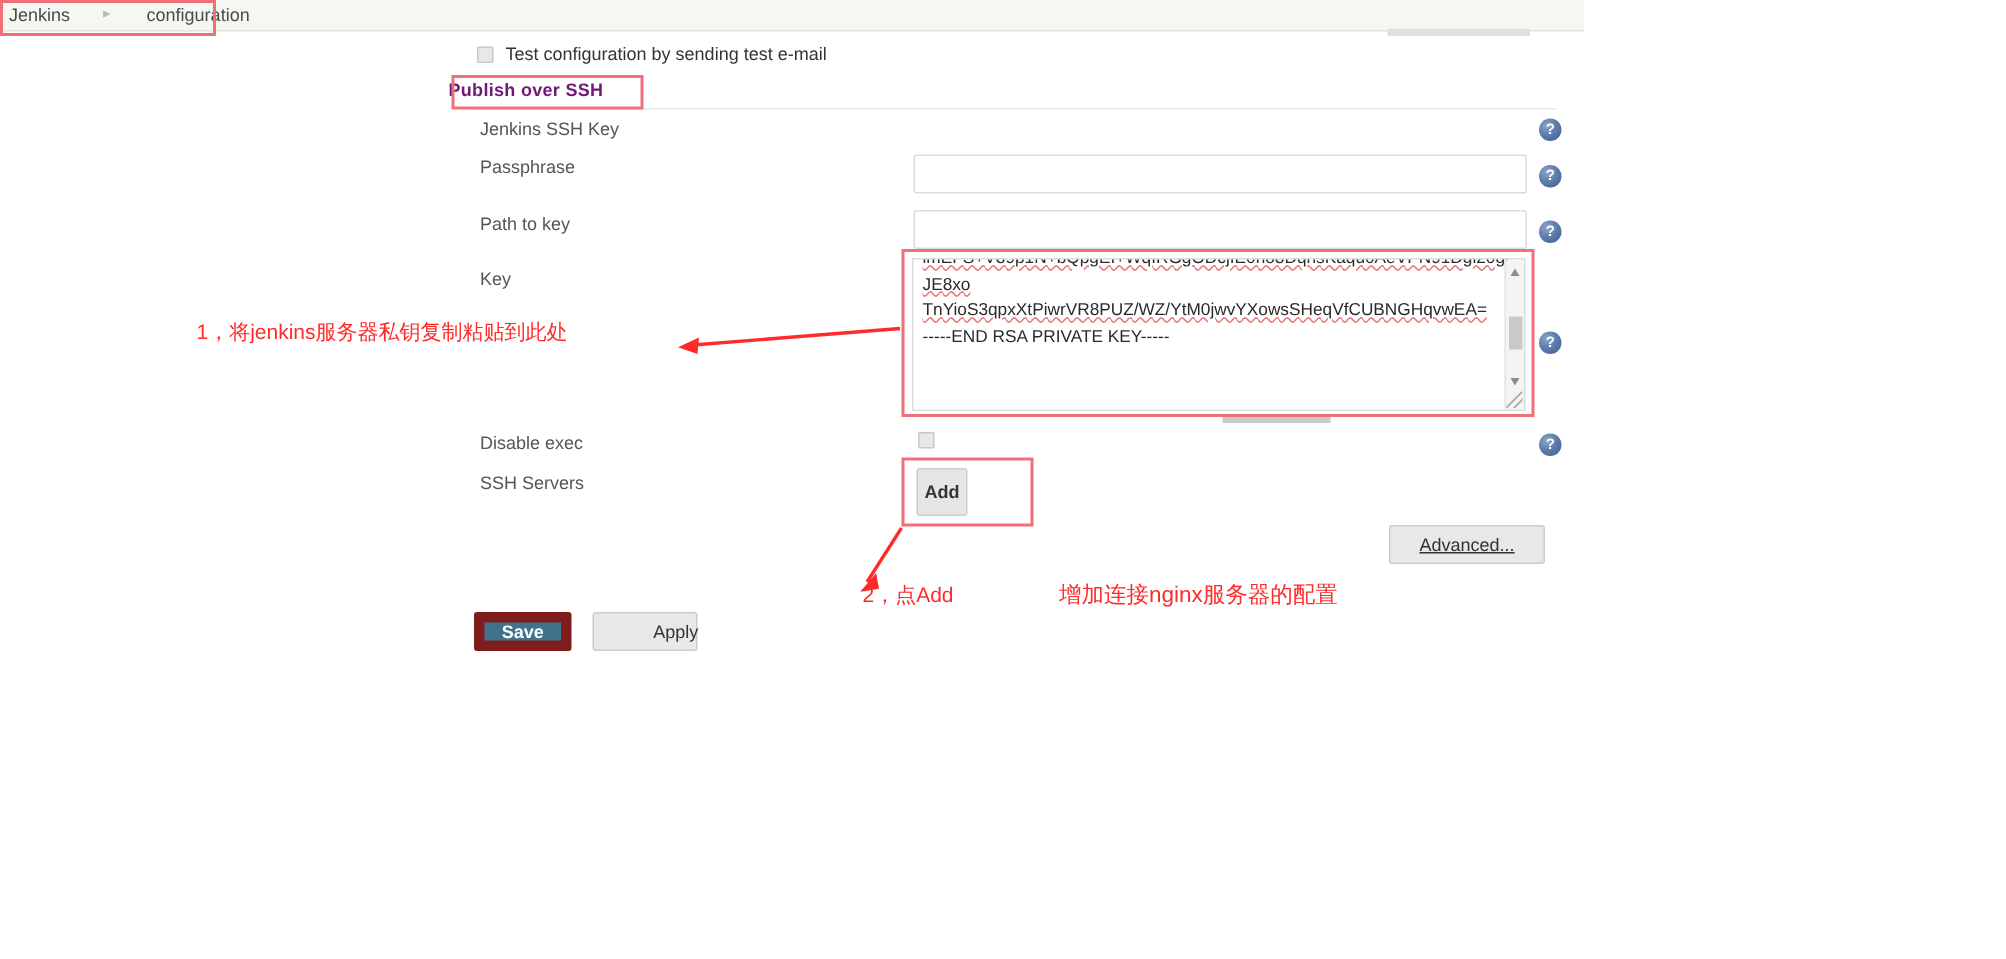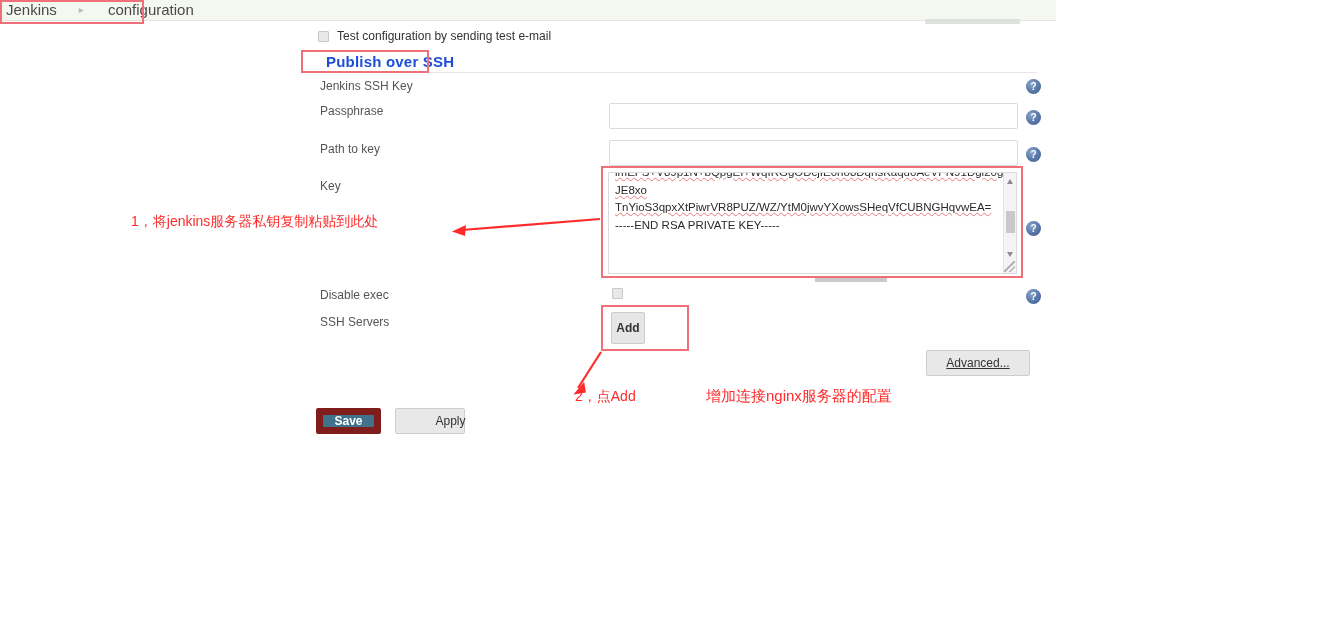--- a/index.html
+++ b/index.html
@@ -18,21 +18,21 @@
 
   
   .breadcrumb-bar {
     position: absolute; left: 0; top: 0;
     width: 1056px; height: 21px;
     background: #f5f8f0;
     border-bottom: 1px solid #e3e5df;
     display: flex; align-items: center;
   }
   .crumb {
-    font-size: 15px; color: #4a4a4a;
+    font-size: 12px; color: #4a4a4a;
     padding: 0 6px 0 6px;
     line-height: 20px;
     white-space: nowrap;
   }
   .crumb-sep {
     font-size: 10px; color: #b9bdb3;
     padding: 0 18px 0 16px;
     line-height: 20px;
   }
   .crumb-ghost-btn {
@@ -52,22 +52,22 @@
   .chk {
     width: 11px; height: 11px;
     background: #e8e8e8;
     border: 1px solid #c8c8c8;
     border-radius: 1px;
     display: inline-block;
   }
   .checkrow .lbl { font-size: 12px; color: #333; }
 
   .section-title {
-    position: absolute; left: 326px; top: 53px;
-    font-size: 15px; font-weight: bold; color: #1d4ed8;
+    position: absolute; left: 299px; top: 53px;
+    font-size: 12px; font-weight: bold; color: #701a75;
     letter-spacing: .2px;
   }
   .section-rule {
     position: absolute; left: 315px; top: 72px;
     width: 722px; height: 1px; background: #e6e6e6;
   }
 
   .flabel {
     position: absolute;
     font-size: 12px; color: #555;

